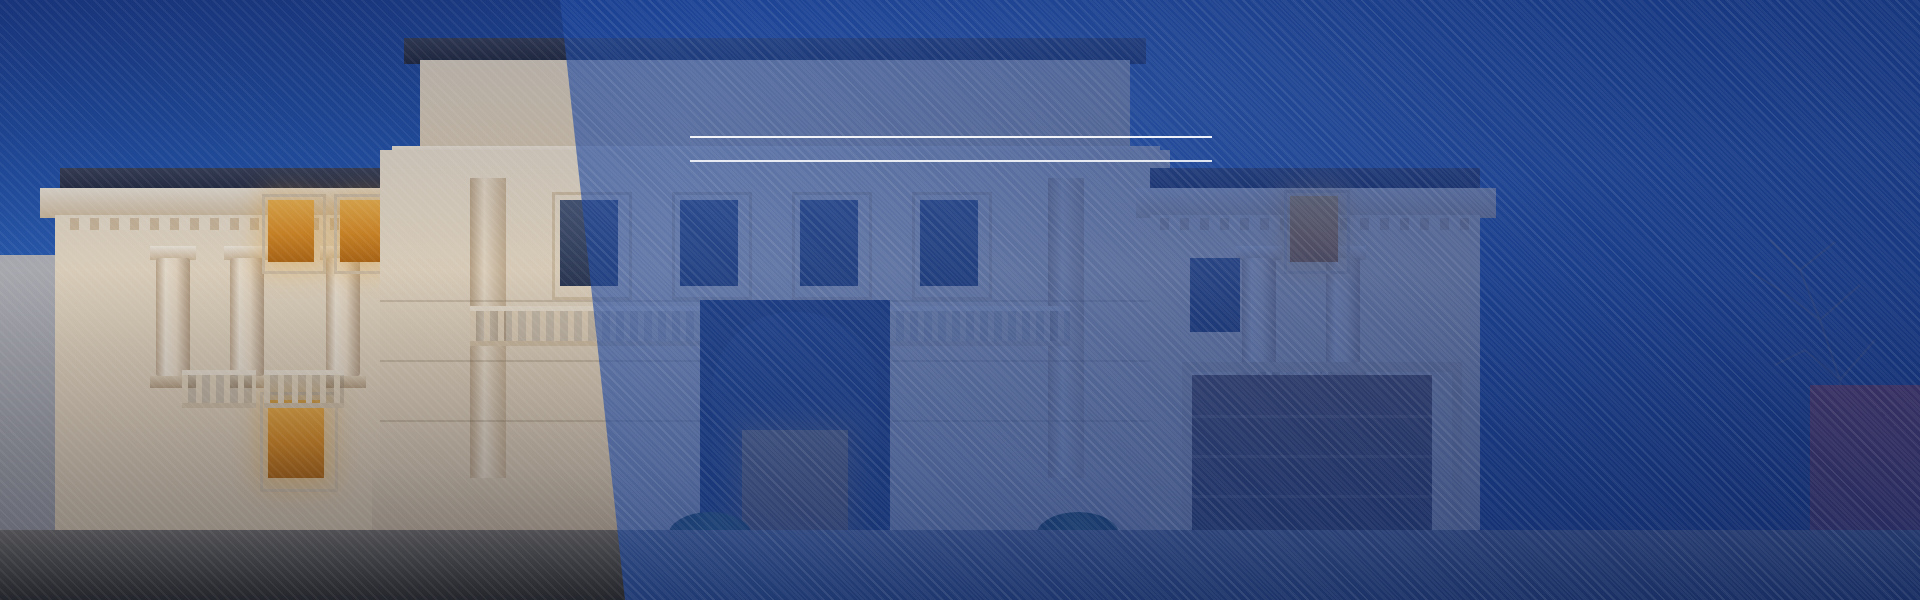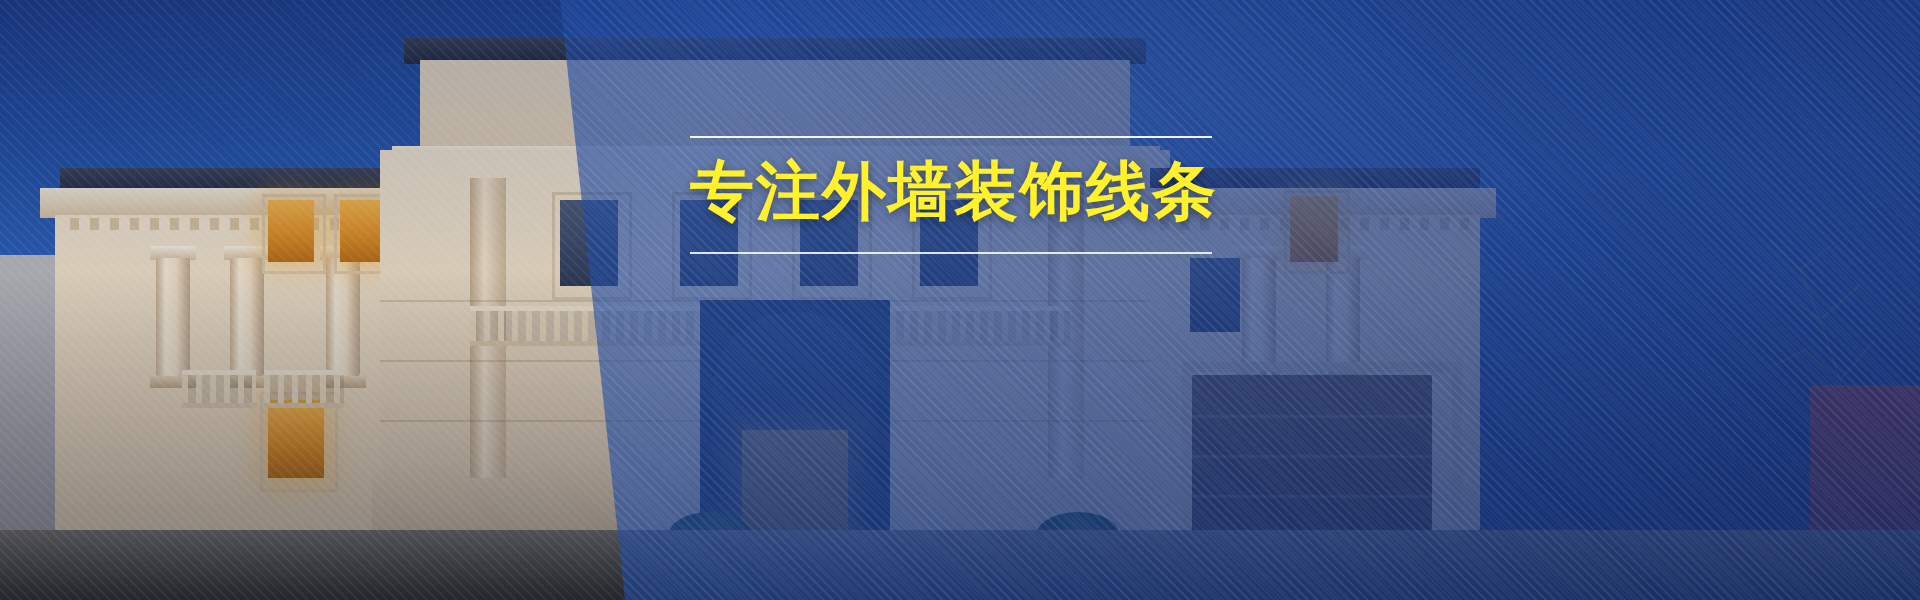--- a/index.html
+++ b/index.html
@@ -424,19 +424,18 @@
 
   <div class="panel"></div>
   <div class="panel-hatch"></div>
   <div class="global-hatch"></div>
 
   <div class="copy">
 
     <div class="rule"></div>
 
 
-    <div class="headline">专注外墙装饰线条</div>
 
     <div class="rule-bottom"></div>
 
   </div>
 
 </div>
 
 </body></html>

